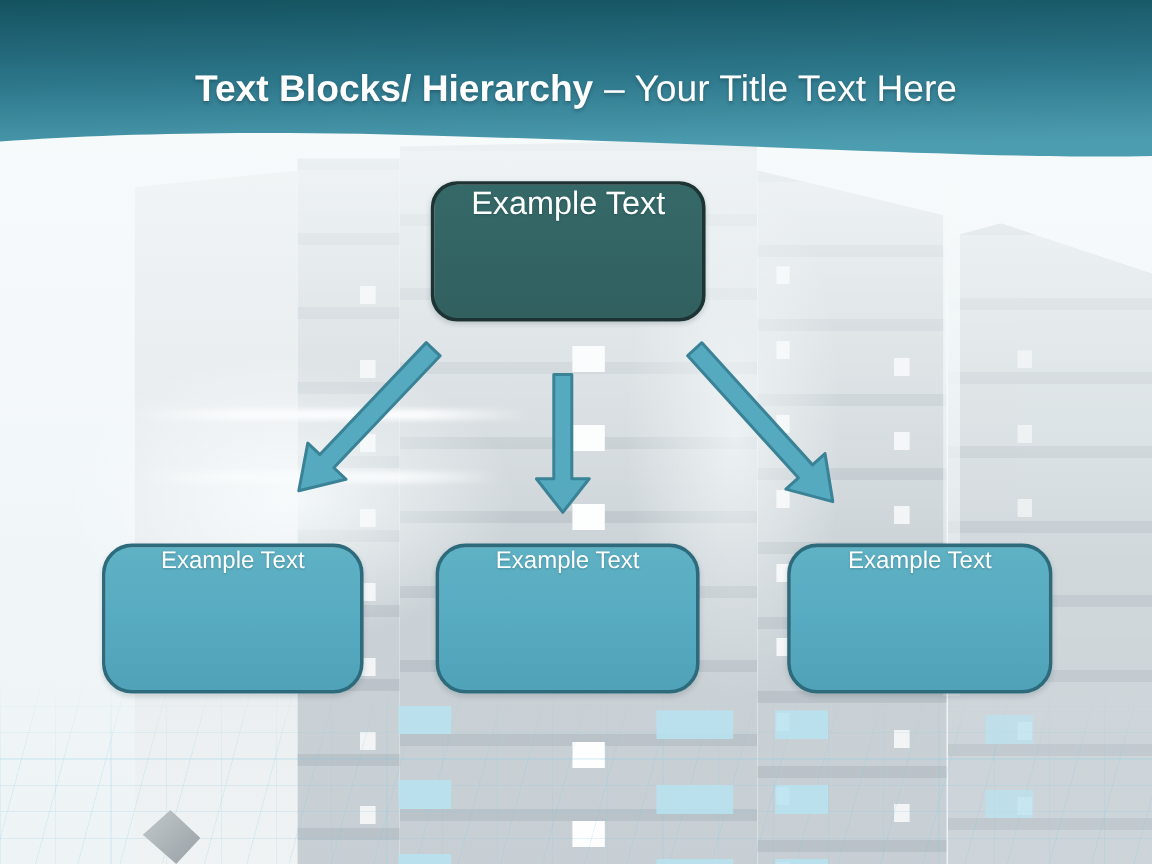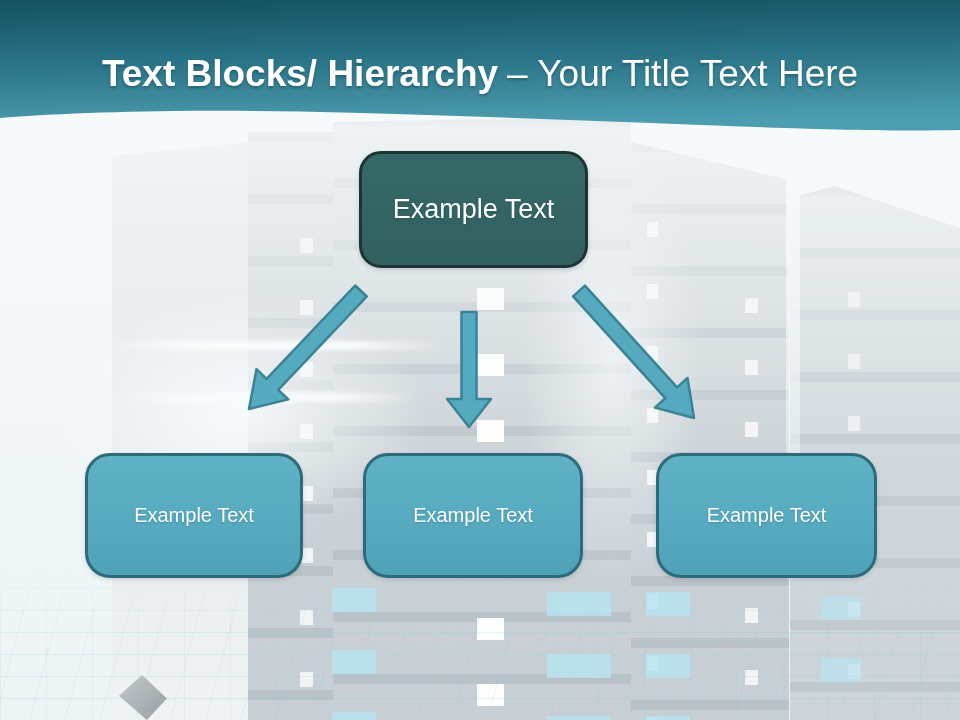--- a/index.html
+++ b/index.html
@@ -55,27 +55,27 @@
     background:linear-gradient(135deg,#c2c8cb,#99a1a6);
     clip-path:polygon(48% 0,100% 52%,58% 100%,0 46%);}
   .veil{position:absolute;inset:0;
     background:linear-gradient(to bottom,rgba(246,250,251,.8) 130px,rgba(246,250,251,.4) 300px,rgba(246,250,251,0) 470px);}
   .glow{position:absolute;inset:0;background:
     radial-gradient(ellipse 270px 170px at 240px 415px,rgba(248,252,253,.9),rgba(248,252,253,0) 70%),
     radial-gradient(ellipse 120px 300px at 612px 360px,rgba(246,250,251,.7),rgba(246,250,251,0) 75%);}
   
   .banner{position:absolute;left:0;top:0;display:block;}
   .slide-title{position:absolute;left:0;right:0;top:52px;height:44px;
-    text-align:center;color:#ffffff;font-size:37px;line-height:44px;
+    text-align:center;color:#ffffff;font-size:31px;line-height:44px;
     text-shadow:0 2px 3px rgba(8,40,50,.35);letter-spacing:0;}
   .slide-title .tb{font-weight:700;}
   .slide-title .tl{font-weight:400;margin-left:9px;}
   
   .arrows{position:absolute;left:0;top:0;}
-  .box{position:absolute;display:flex;align-items:center;justify-content:center;
+  .box{position:absolute;display:flex;justify-content:center;
     color:#ffffff;text-shadow:0 1px 2px rgba(0,40,50,.25);box-sizing:border-box;}
   .root{left:359px;top:151px;width:229px;height:117px;border-radius:22px;
     border:3px solid var(--root-box-border,#1e3434);
     background:linear-gradient(to bottom,var(--root-box-fill,#356968),#31605f);
     font-size:27px;box-shadow:0 2px 4px rgba(20,50,60,.18);}
   .child{top:453px;width:220px;height:125px;border-radius:25px;
     border:3px solid var(--child-box-border,#2d6b7c);
     background:linear-gradient(to bottom,#5fb1c4,var(--child-box-fill,#58acc1) 45%,#4fa2b8);
     font-size:20px;box-shadow:0 2px 4px rgba(20,50,60,.15);}
   .c1{left:85px;width:218px;}

